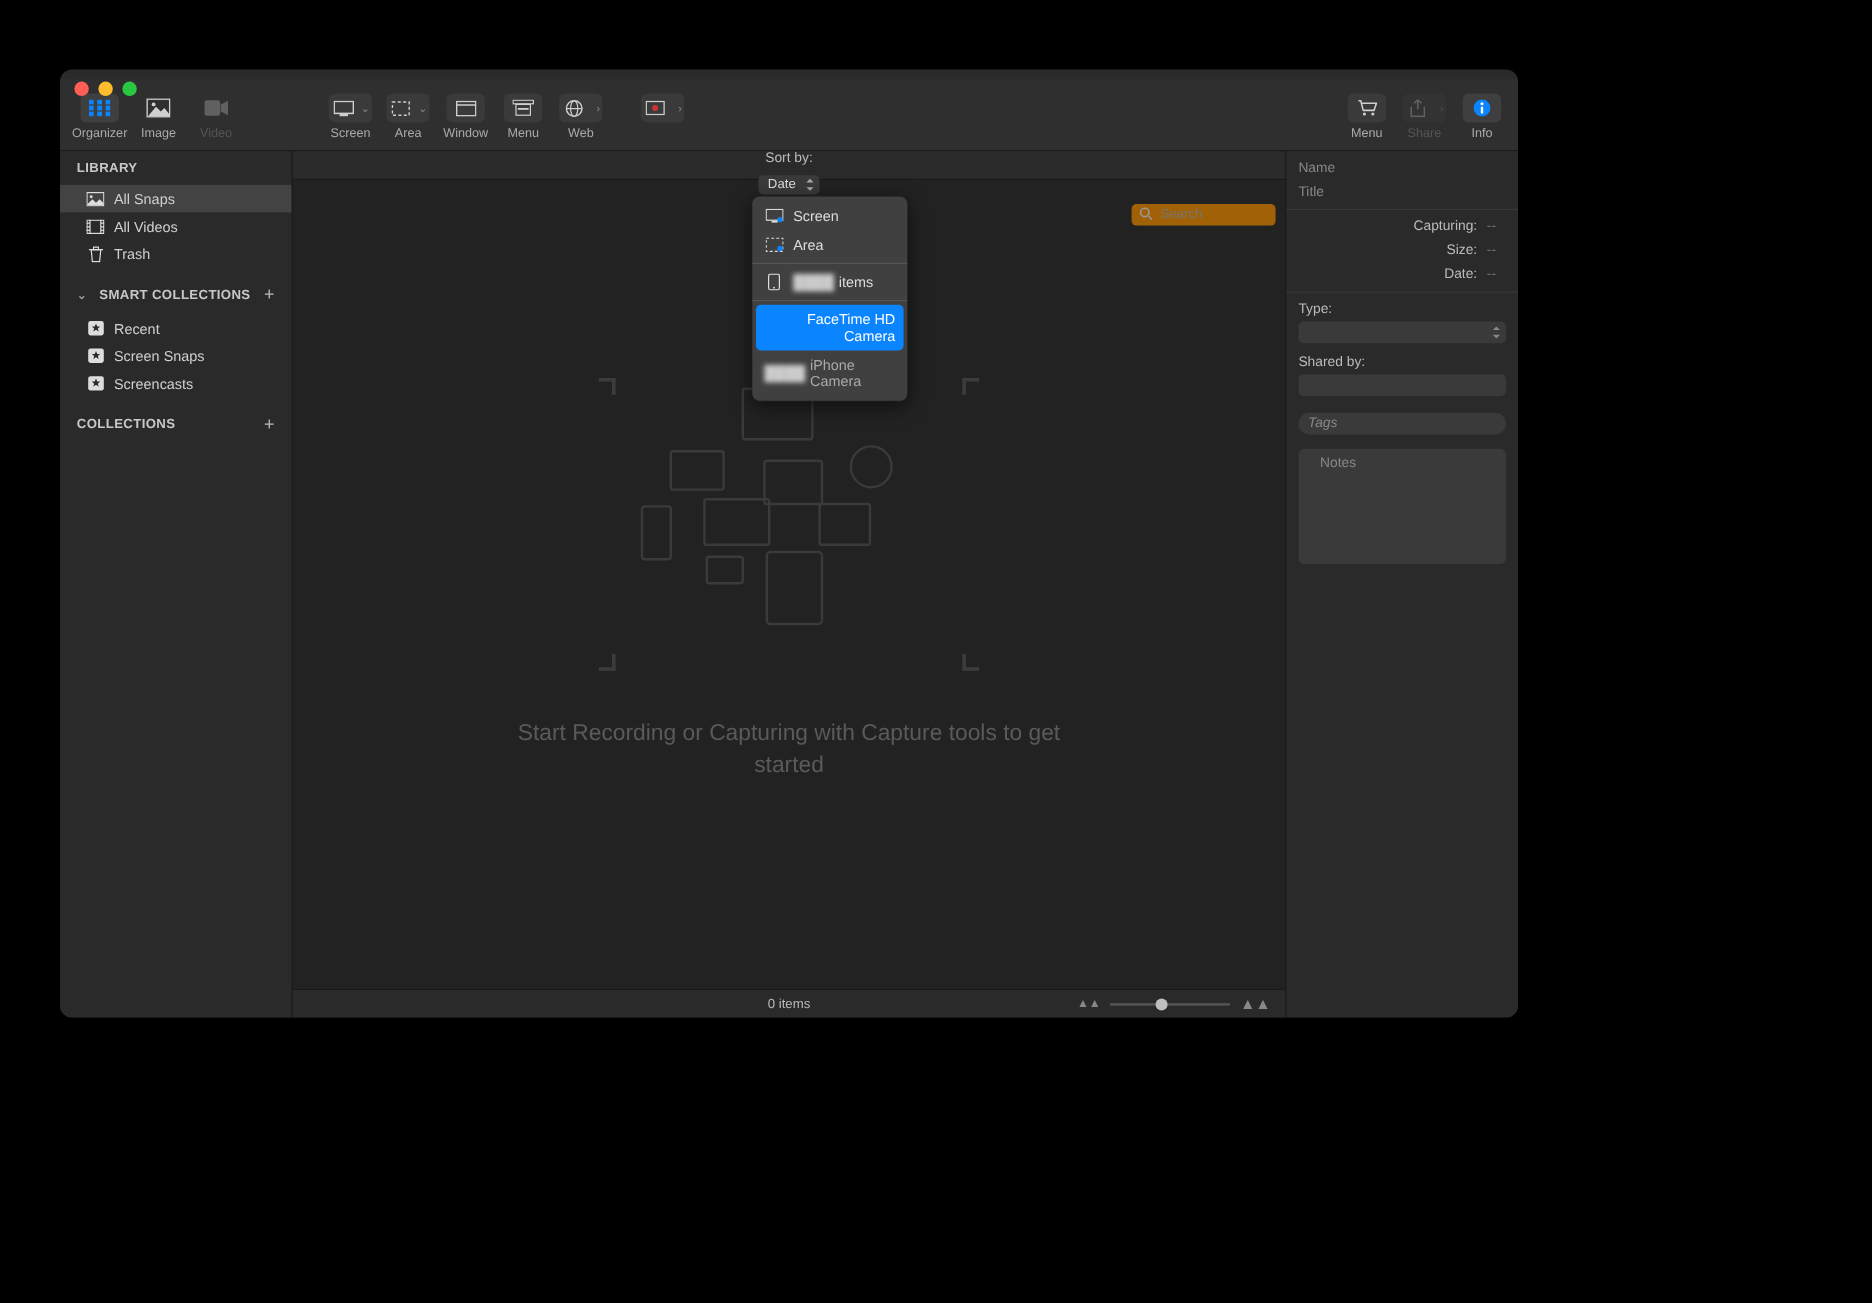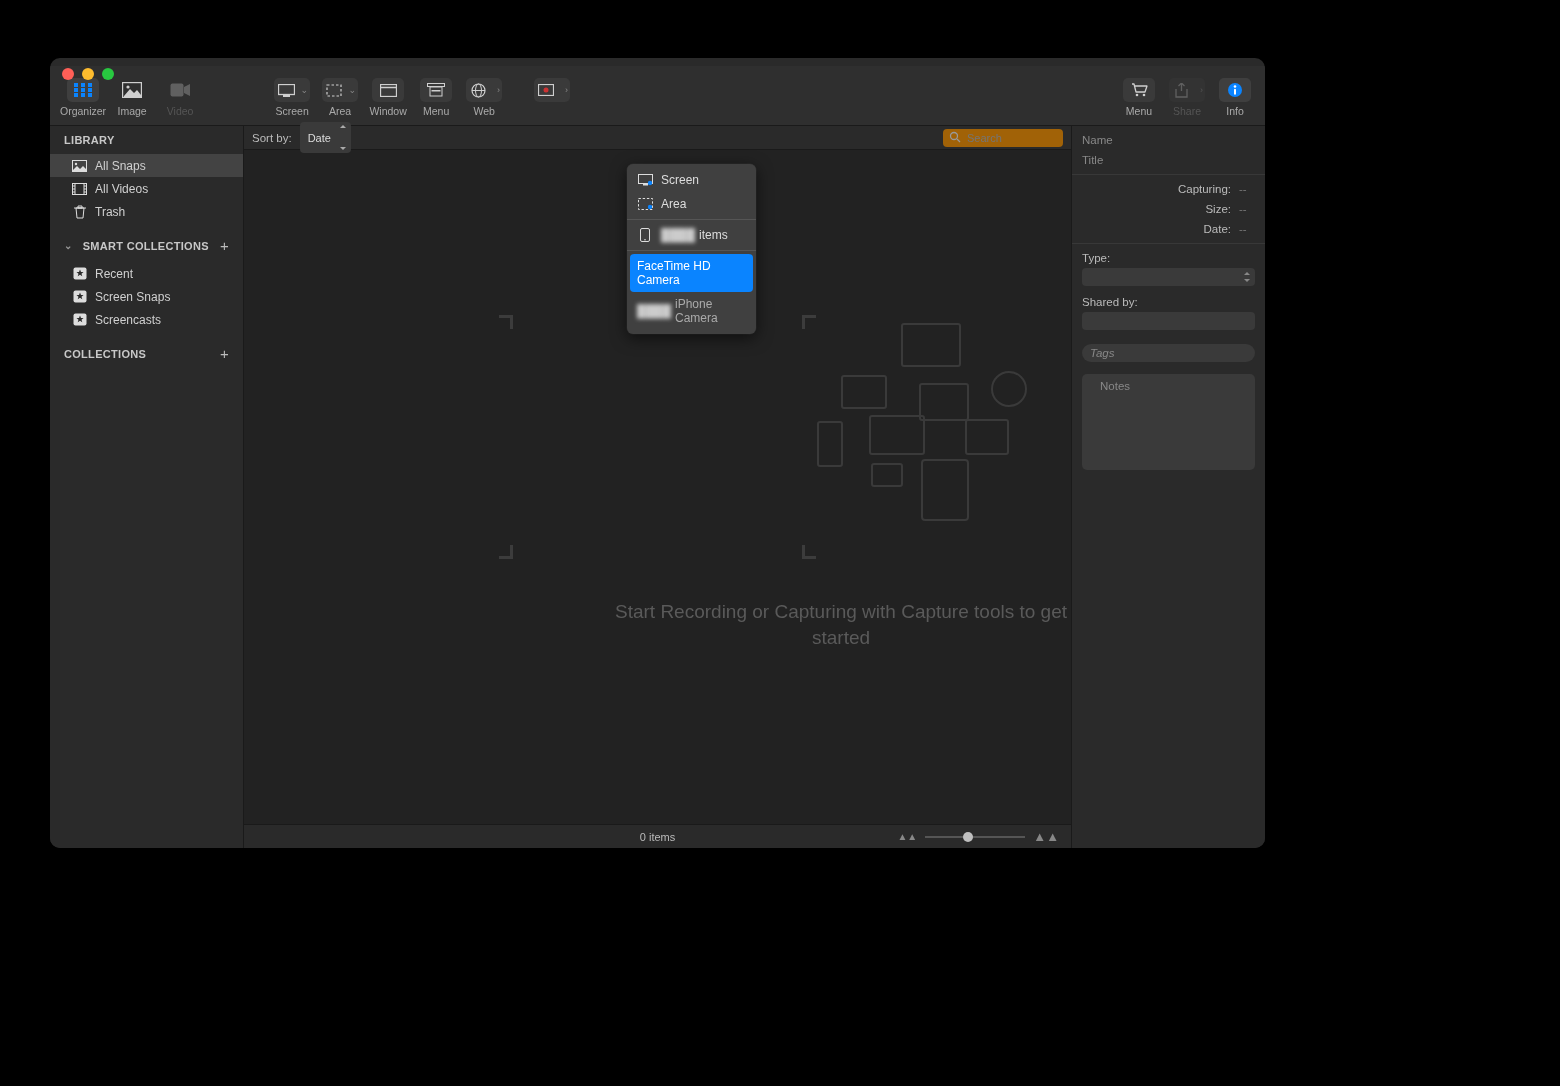--- a/index.html
+++ b/index.html
@@ -168,20 +168,21 @@
   .sortbar {
     height: 24px;
     background: var(--bg-sidebar);
     border-bottom: 1px solid var(--border);
     display: flex;
     align-items: center;
     padding: 0 8px;
     gap: 8px;
     font-size: 11.5px;
     color: #bbb;
+    flex-direction: column;
   }
   .sort-select {
     background: #3a3a3a;
     border: none;
     color: #ddd;
     border-radius: 4px;
     padding: 2px 20px 2px 8px;
     font-size: 11px;
     height: 31px;
     display: flex;
@@ -217,21 +218,21 @@
   }
   .search-wrap .mag {
     position: absolute; left: 6px; top: 2px;
     color: #888; font-size: 11px;
   }
   .canvas {
     flex: 1;
     position: relative;
     display: flex;
     flex-direction: column;
-    align-items: flex-end;
+    align-items: center;
     justify-content: center;
   }
   .illus {
     position: relative;
     width: 260px;
     height: 230px;
     opacity: 1;
   }
   .illus .shp {
     position: absolute;
@@ -357,20 +358,21 @@
     padding: 5px 10px;
     font-size: 12px;
     color: #ddd;
   }
   .pop-item.sel {
     background: var(--accent);
     color: #fff;
     border-radius: 4px;
     margin: 0 3px;
     padding: 5px 7px;
+    text-align: right;
   }
   .pop-item.dim { color: #aaa; }
   .pop-sep { height: 1px; background: #555; margin: 3px 0; }
   .pop-item .icn {
     width: 16px; height: 14px;
     display: flex; align-items: center; justify-content: center;
   }
   .pop-item .blur {
     filter: blur(2px);
     color: #ccc;

